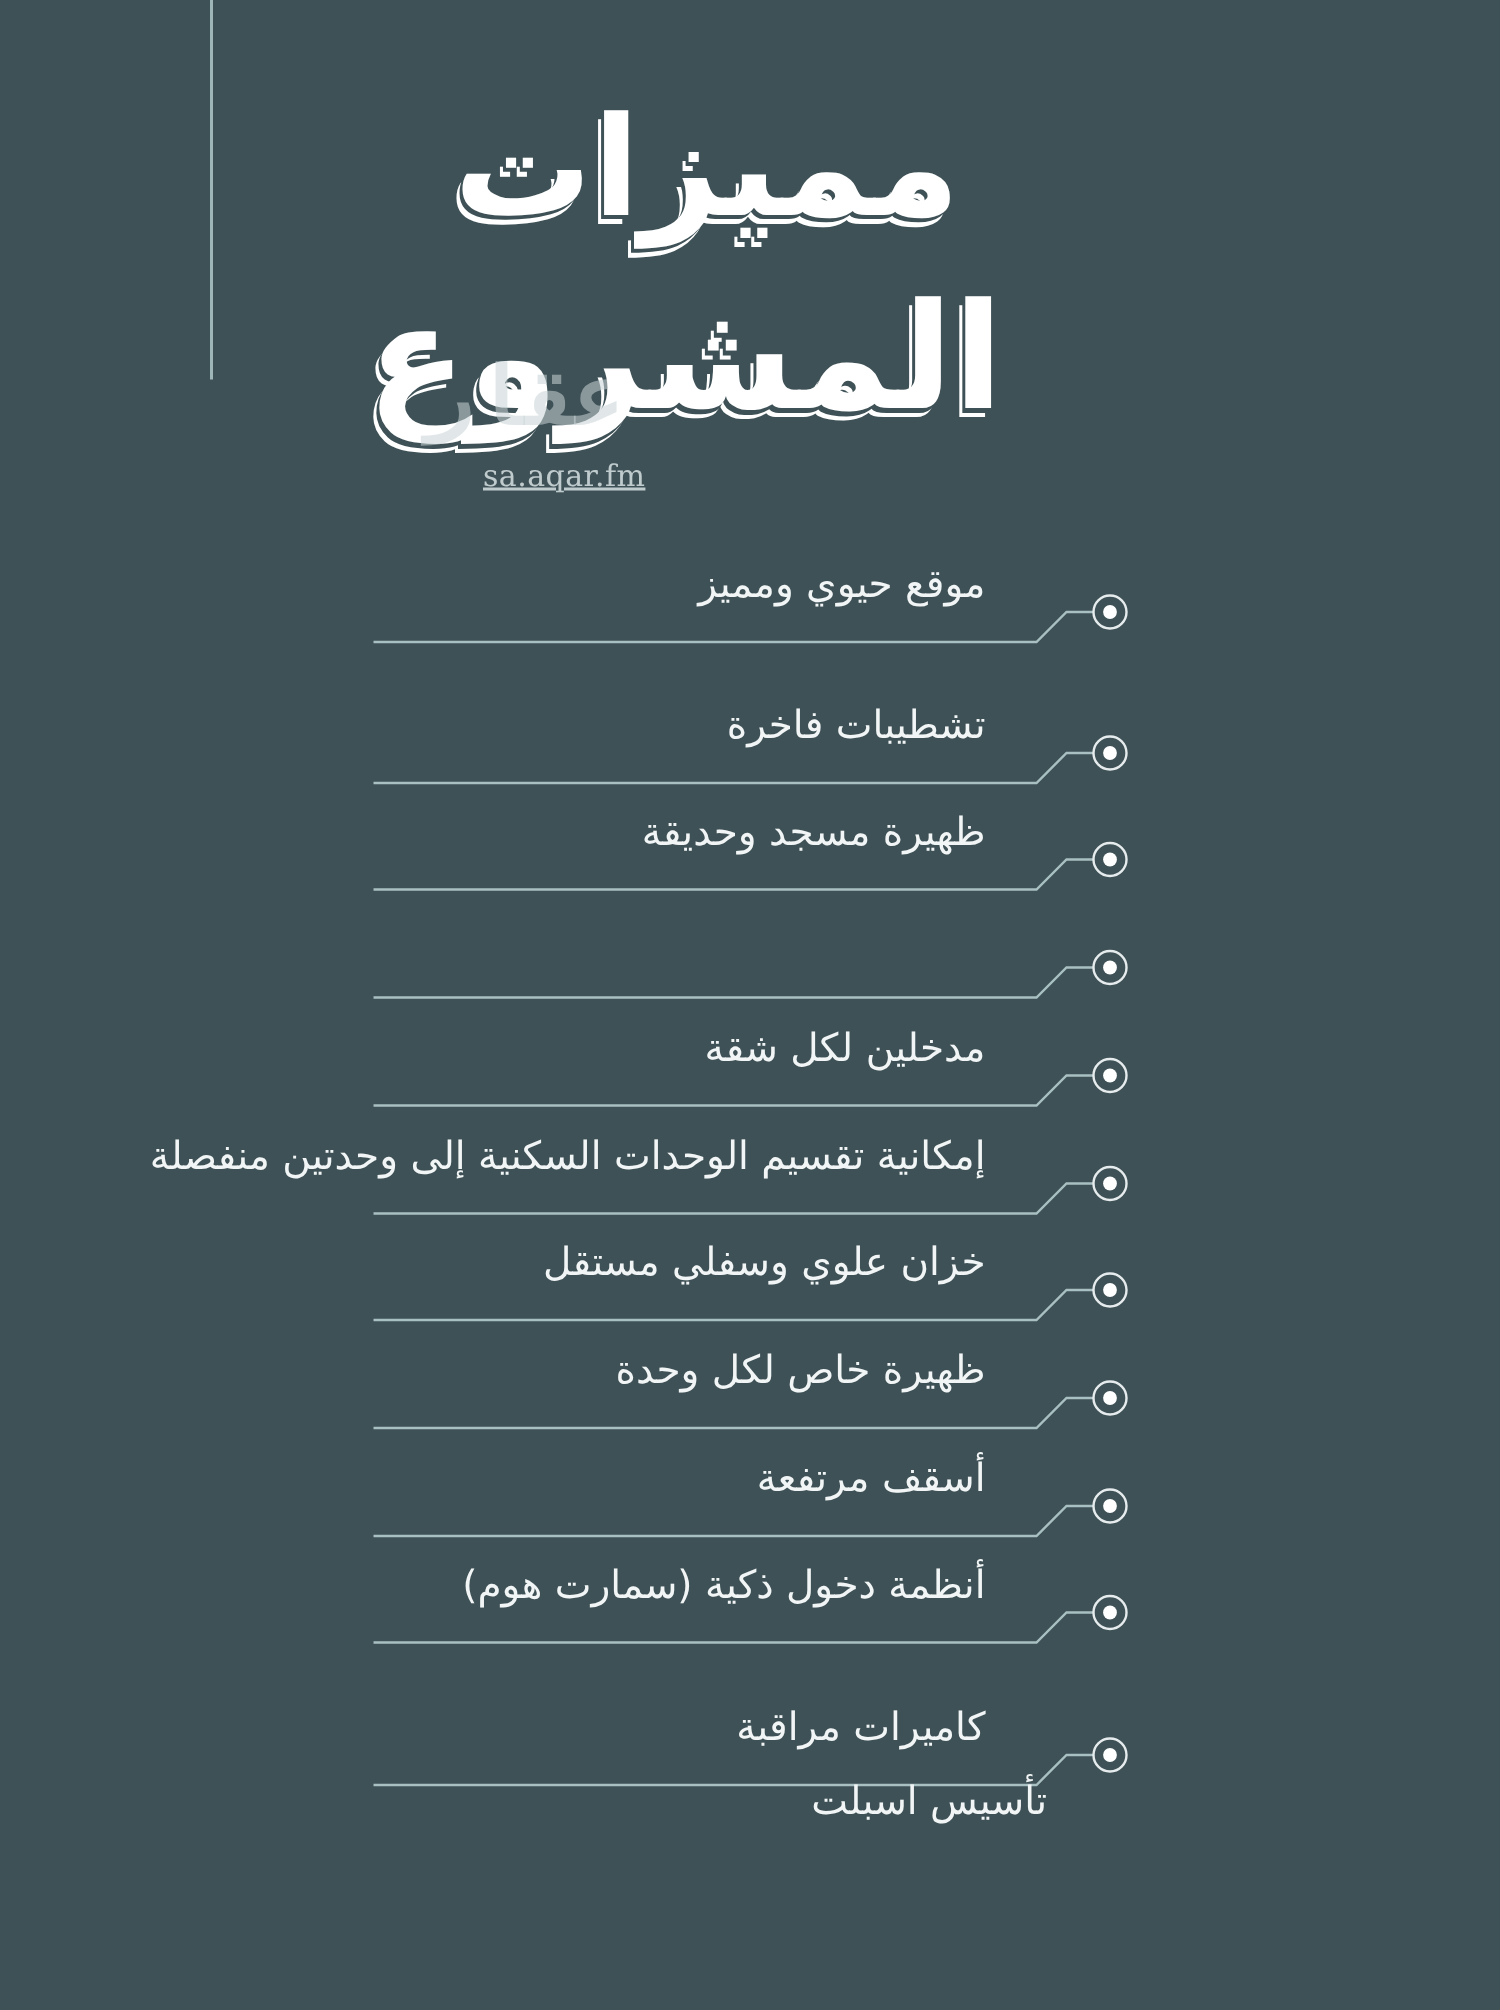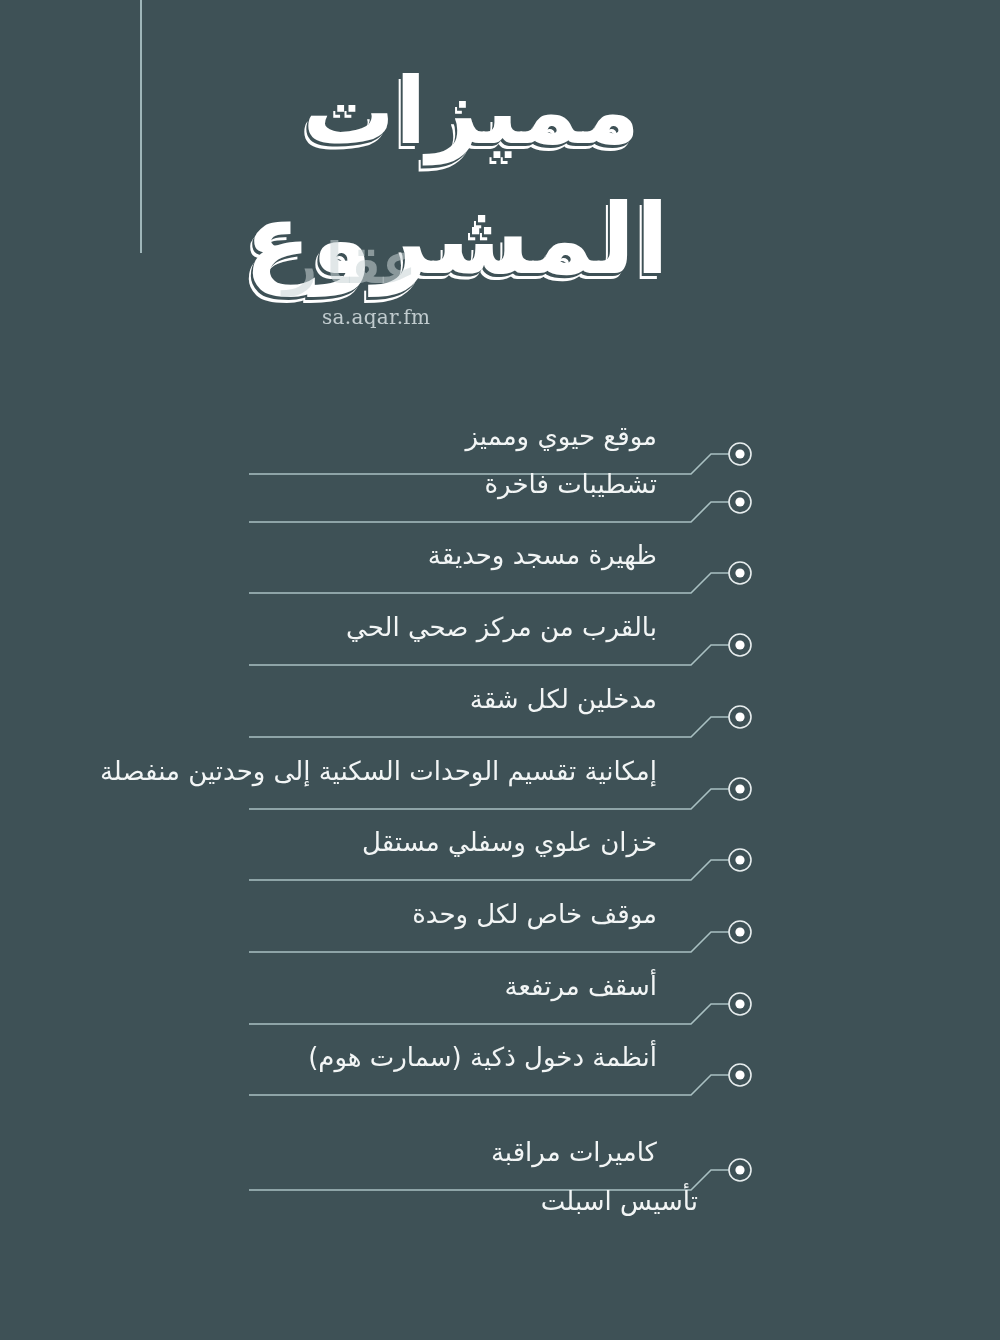--- a/index.html
+++ b/index.html
@@ -57,20 +57,21 @@
       line-height: 1;
     }
     .watermark-url {
       position: absolute;
       left: 322px;
       top: 305px;
       font-family: "DejaVu Serif", serif;
       font-size: 20px;
       color: rgba(215, 225, 227, 0.85);
       letter-spacing: 0.3px;
+      text-decoration: underline;
     }
     .feature {
       position: absolute;
       left: 0;
       width: 1000px;
       height: 72px;
     }
     .feature-text {
       position: absolute;
       right: 343px;
@@ -96,21 +97,21 @@
 
 <div class="vline"></div>
 
 <div class="title title-1">مميزات</div>
 <div class="title title-2">المشروع</div>
 
 <div class="watermark-logo">عقار</div>
 <div class="watermark-url">sa.aqar.fm</div>
 
 <div id="feature-list">
-    <div class="feature" style="top: 420px;">
+    <div class="feature" style="top: 374px;">
       <div class="feature-text">موقع حيوي ومميز</div>
       <svg class="connector" width="1000" height="72">
         <polyline points="249,54 691,54 711,34 729,34" fill="none" stroke="#a9c0c2" stroke-width="1.6"></polyline>
         <g>
           <circle cx="740" cy="34" r="11" fill="none" stroke="#e6eced" stroke-width="1.6"></circle>
           <circle cx="740" cy="34" r="4.6" fill="#ffffff"></circle>
         </g>
       </svg>
     </div>
     <div class="feature" style="top: 467.7px;">
@@ -127,21 +128,20 @@
       <div class="feature-text">ظهيرة مسجد وحديقة</div>
       <svg class="connector" width="1000" height="72">
         <polyline points="249,54 691,54 711,34 729,34" fill="none" stroke="#a9c0c2" stroke-width="1.6"></polyline>
         <g>
           <circle cx="740" cy="34" r="11" fill="none" stroke="#e6eced" stroke-width="1.6"></circle>
           <circle cx="740" cy="34" r="4.6" fill="#ffffff"></circle>
         </g>
       </svg>
     </div>
     <div class="feature" style="top: 611.1px;">
-      <div class="feature-text">بالقرب من مركز صحي الحي</div>
       <svg class="connector" width="1000" height="72">
         <polyline points="249,54 691,54 711,34 729,34" fill="none" stroke="#a9c0c2" stroke-width="1.6"></polyline>
         <g>
           <circle cx="740" cy="34" r="11" fill="none" stroke="#e6eced" stroke-width="1.6"></circle>
           <circle cx="740" cy="34" r="4.6" fill="#ffffff"></circle>
         </g>
       </svg>
     </div>
     <div class="feature" style="top: 682.8px;">
       <div class="feature-text">مدخلين لكل شقة</div>
@@ -167,21 +167,21 @@
       <div class="feature-text">خزان علوي وسفلي مستقل</div>
       <svg class="connector" width="1000" height="72">
         <polyline points="249,54 691,54 711,34 729,34" fill="none" stroke="#a9c0c2" stroke-width="1.6"></polyline>
         <g>
           <circle cx="740" cy="34" r="11" fill="none" stroke="#e6eced" stroke-width="1.6"></circle>
           <circle cx="740" cy="34" r="4.6" fill="#ffffff"></circle>
         </g>
       </svg>
     </div>
     <div class="feature" style="top: 897.9px;">
-      <div class="feature-text">موقف خاص لكل وحدة</div>
+      <div class="feature-text">ظهيرة خاص لكل وحدة</div>
       <svg class="connector" width="1000" height="72">
         <polyline points="249,54 691,54 711,34 729,34" fill="none" stroke="#a9c0c2" stroke-width="1.6"></polyline>
         <g>
           <circle cx="740" cy="34" r="11" fill="none" stroke="#e6eced" stroke-width="1.6"></circle>
           <circle cx="740" cy="34" r="4.6" fill="#ffffff"></circle>
         </g>
       </svg>
     </div>
     <div class="feature" style="top: 969.6px;">
       <div class="feature-text">أسقف مرتفعة</div>

